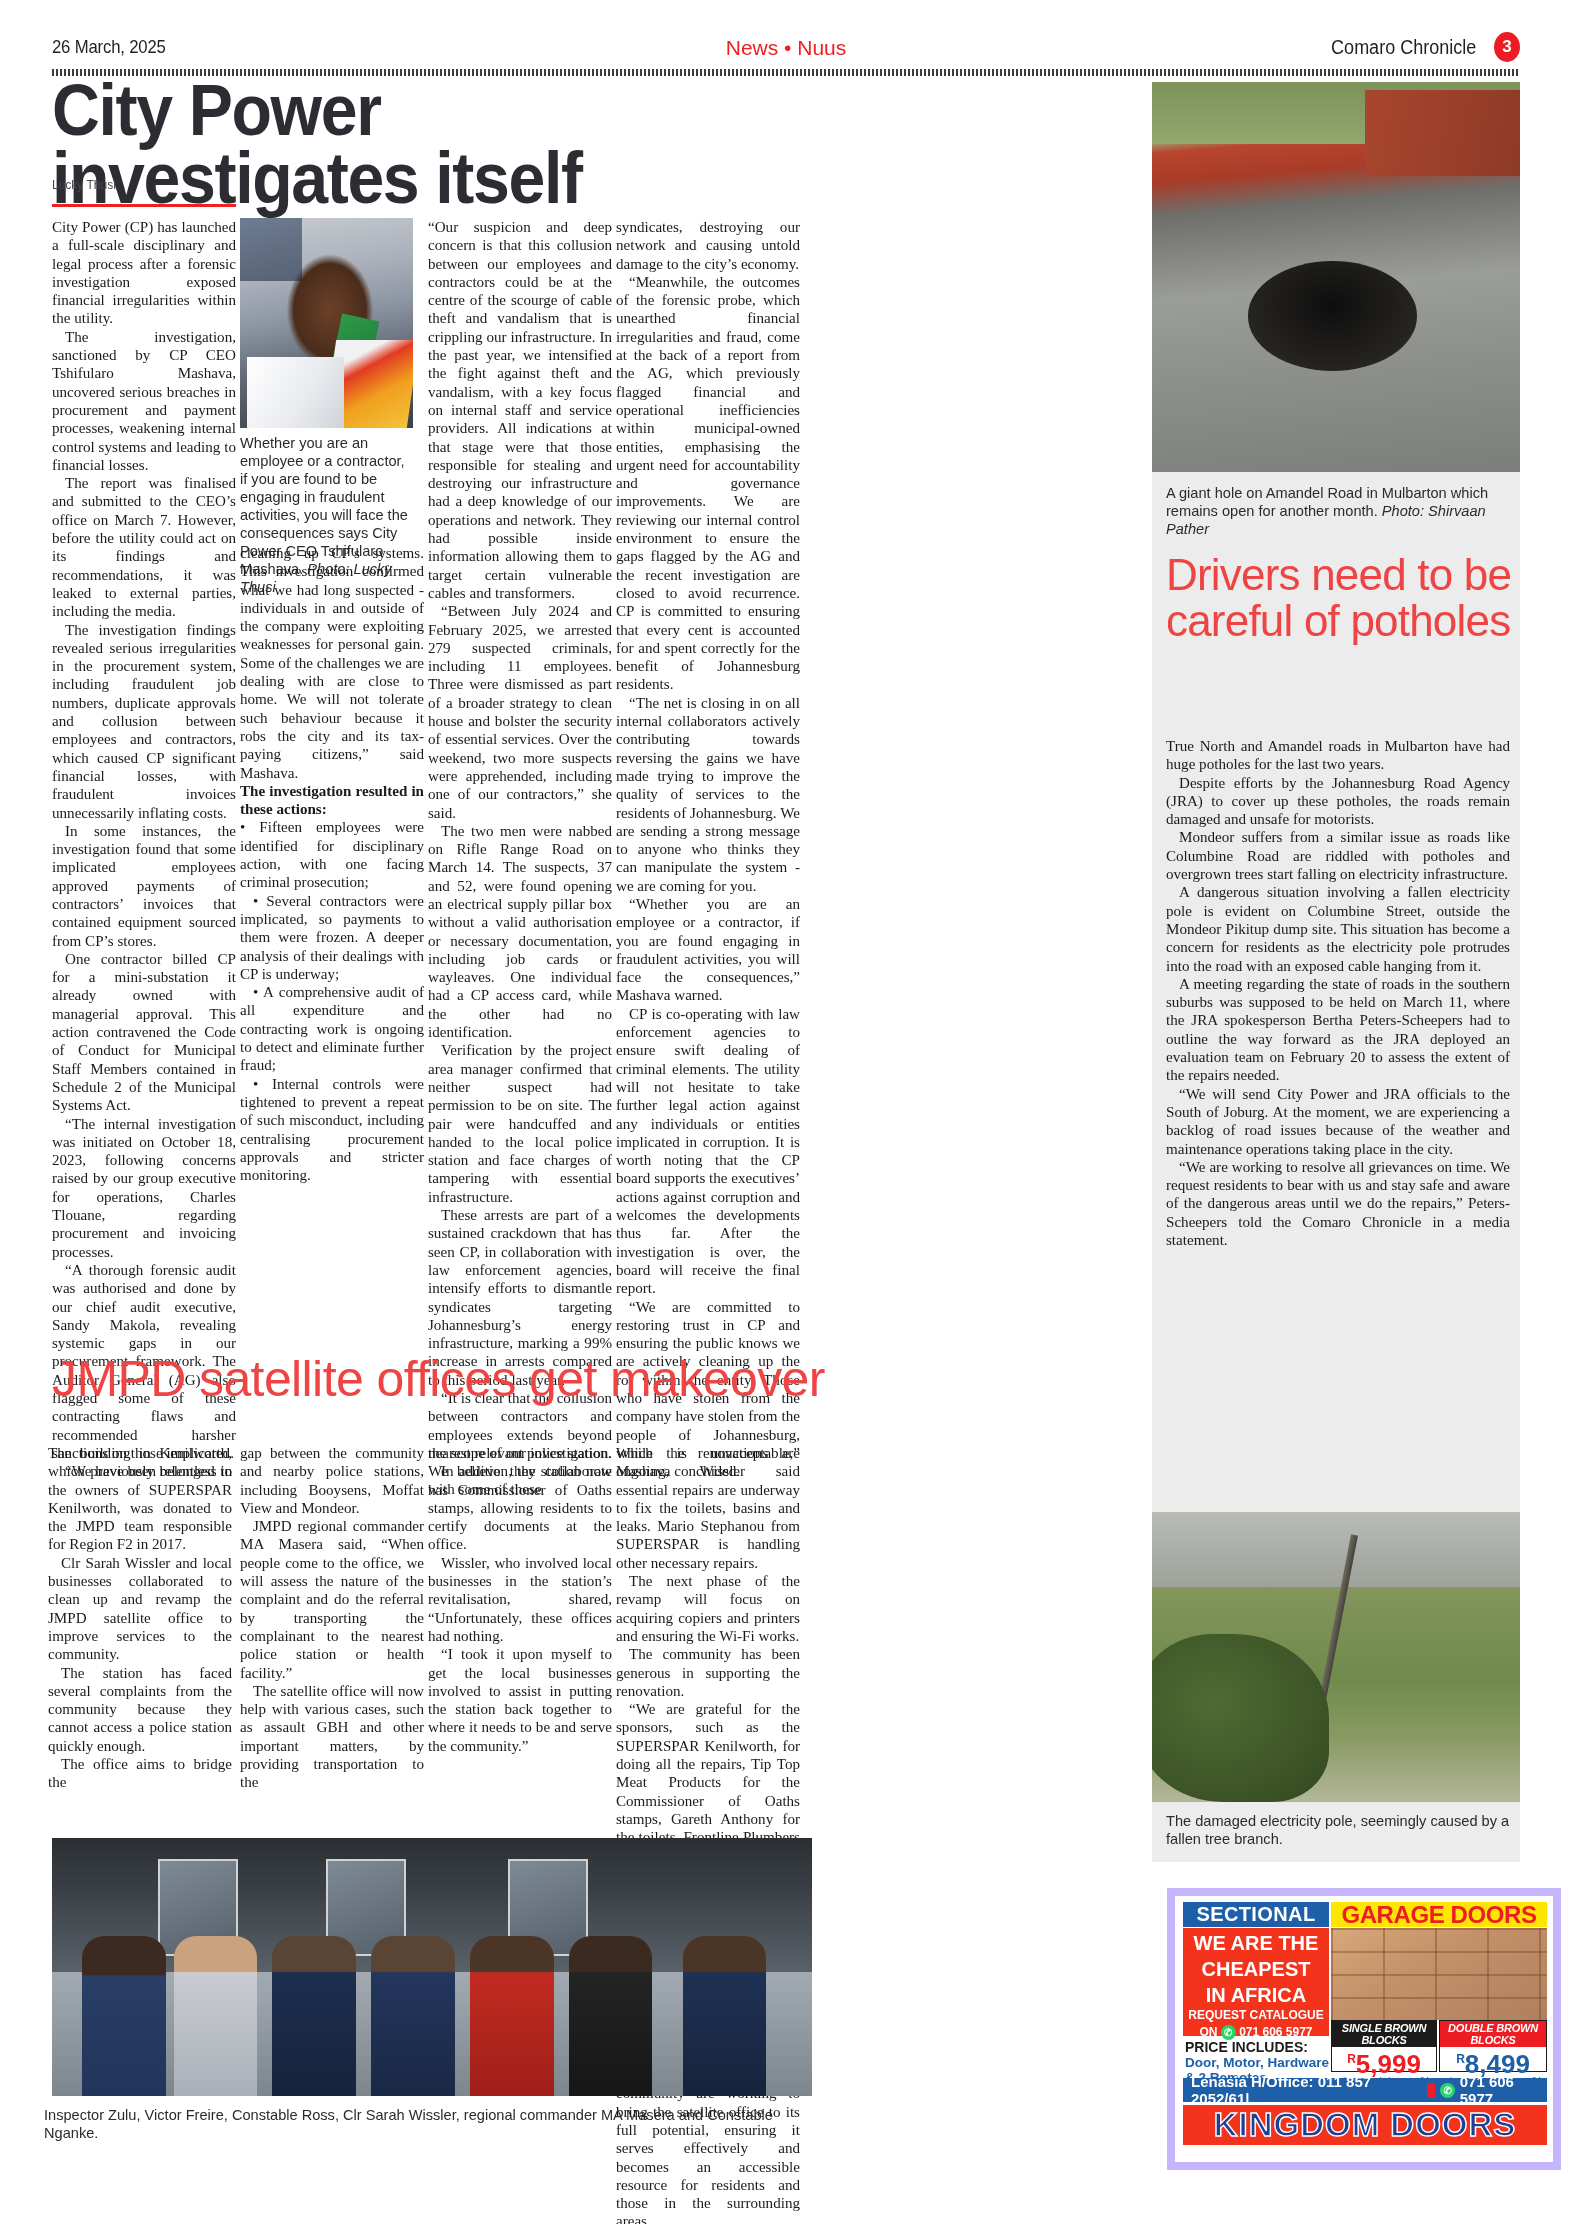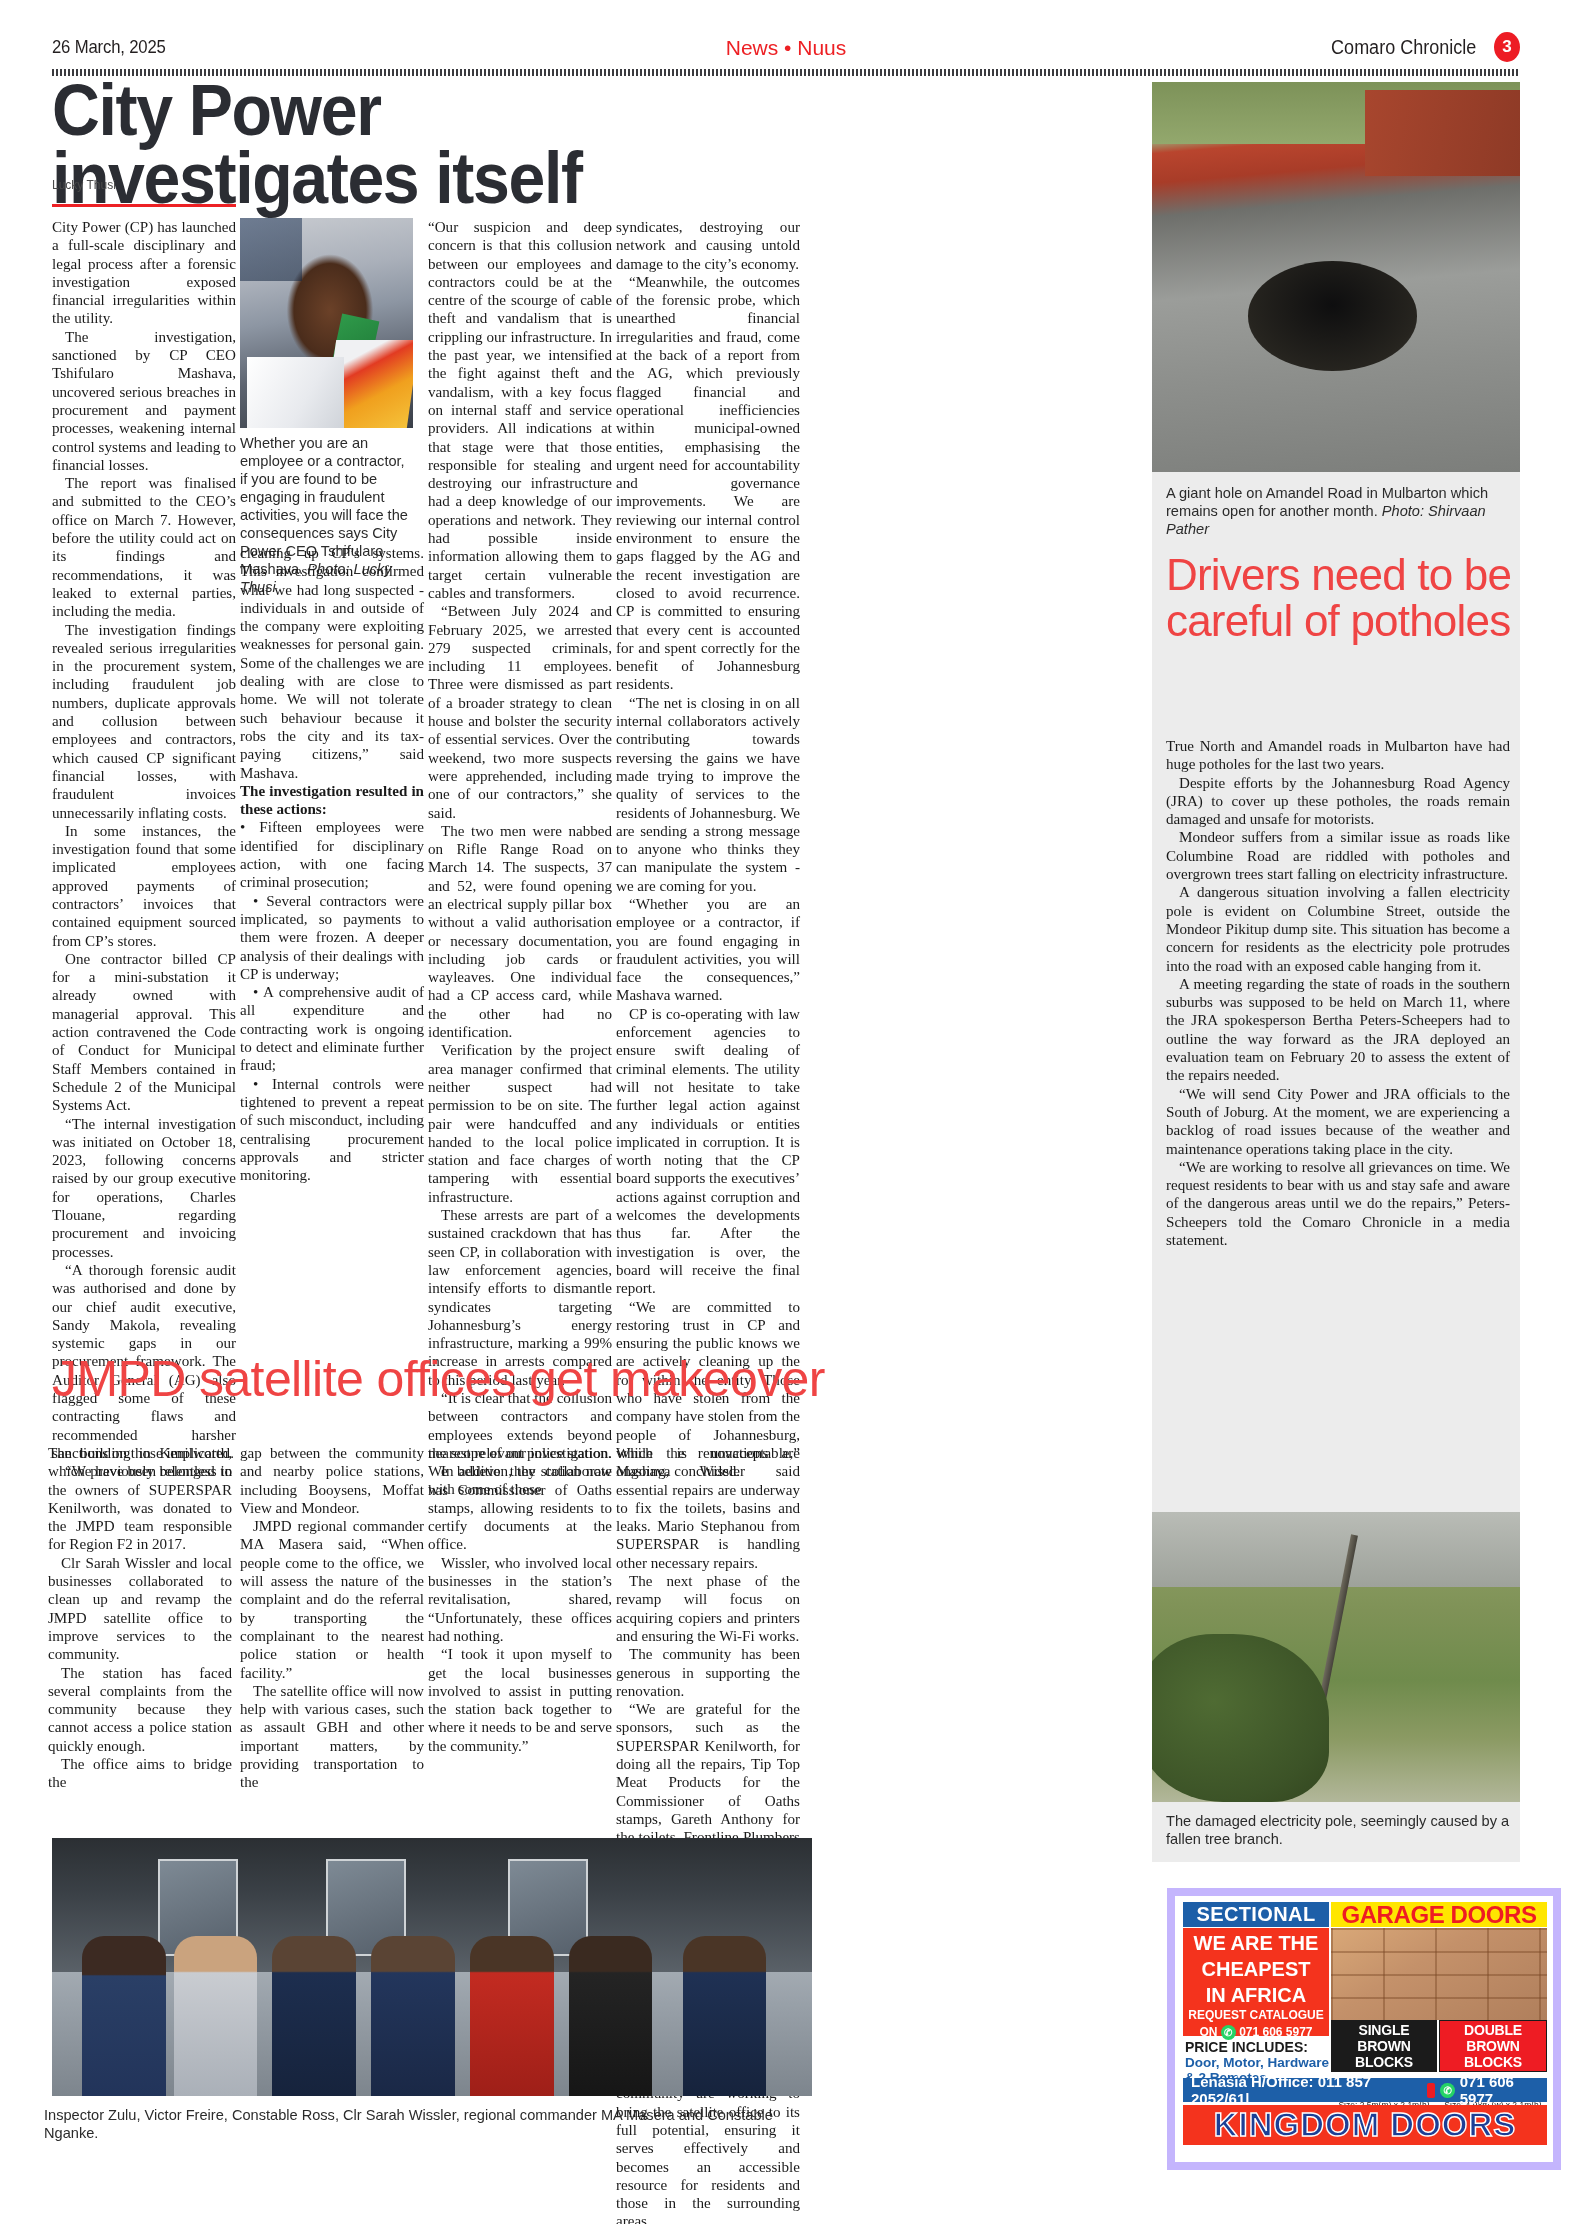--- a/index.html
+++ b/index.html
@@ -278,22 +278,22 @@
       repeating-linear-gradient(to right, rgba(120,70,35,.42) 0 2px, rgba(0,0,0,0) 2px 52px),
       repeating-linear-gradient(to bottom, rgba(120,70,35,.42) 0 2px, rgba(0,0,0,0) 2px 23px),
       linear-gradient(150deg, #d9a878 0%, #c4916a 40%, #b07f5c 100%);
   }
   .ad-price {
     position: absolute; top: 124px; height: 50px;
     background: #fff; border: 1.5px solid #1b1b1b;
     text-align: center;
   }
   .ad-price .hdr {
-    color: #fff; font-size: 14px; font-weight: bold;
-    padding: 1px 0; letter-spacing: -.2px;
+    color: #fff; font-size: 11px; font-weight: bold;
+    padding: 1px 0; letter-spacing: -.2px; font-style: italic;
   }
   .ad-price .amt { font-size: 26px; font-weight: bold; line-height: 24px; }
   .ad-price .amt sup { font-size: 12px; vertical-align: super; }
   .ad-price .sz { font-size: 8.5px; color: #222; line-height: 10px; }
   #ad-price-single { left: 156px; width: 104px; }
   #ad-price-single .hdr { background: #1b1b1b; }
   #ad-price-single .amt { color: #ee1c23; }
   #ad-price-double { left: 264px; width: 106px; }
   #ad-price-double .hdr { background: #ee1c23; }
   #ad-price-double .amt { color: #1d5fa8; }

